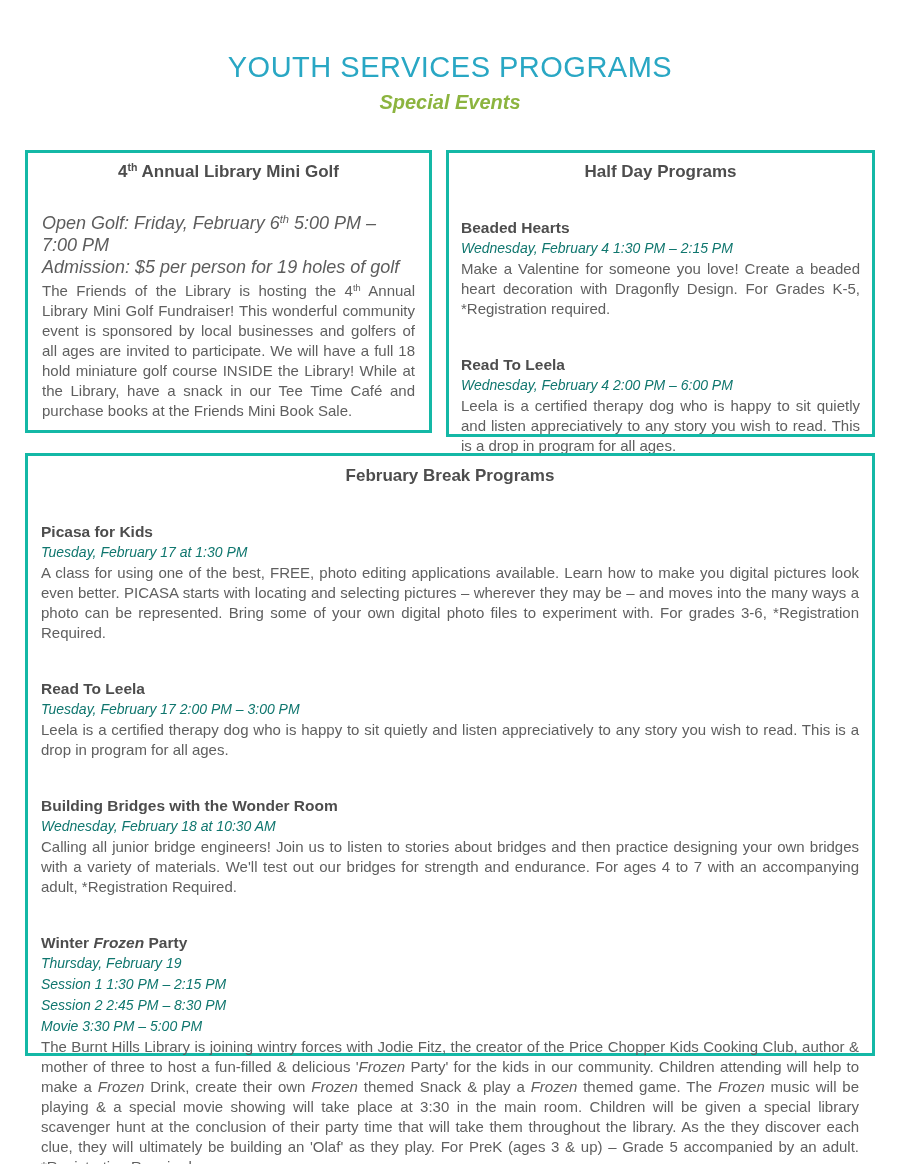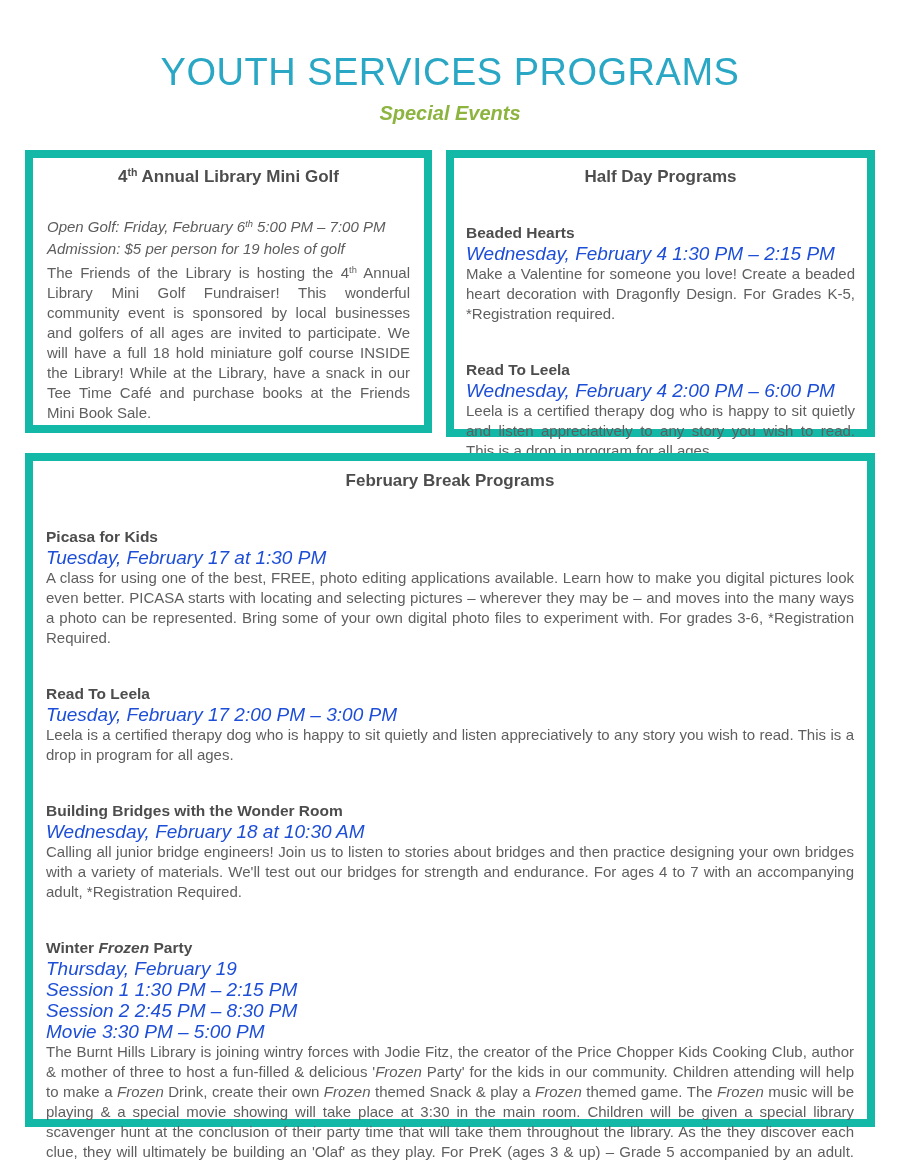--- a/index.html
+++ b/index.html
@@ -8,21 +8,21 @@
     width: 900px;
     height: 1164px;
     background: #ffffff;
     font-family: "Liberation Sans", sans-serif;
     color: #5d5d5d;
     position: relative;
     overflow: hidden;
   }
   .page-header { text-align: center; padding-top: 50px; }
   .page-title {
-    font-size: 38px;
+    font-size: 29px;
     font-weight: 400;
     letter-spacing: 0.5px;
     color: #29a7c4;
     line-height: 1.2;
   }
   .page-subtitle {
     font-size: 20px;
     font-weight: 700;
     font-style: italic;
     color: #8cb43f;
@@ -32,69 +32,69 @@
   .top-row {
     position: absolute;
     left: 25px;
     top: 150px;
     width: 850px;
     display: flex;
     gap: 14px;
     align-items: flex-start;
   }
   .box {
-    border: 8px solid #14b8a6;
+    border: 3px solid #14b8a6;
     background: #ffffff;
   }
   .box-minigolf { width: 407px; height: 283px; padding: 8px 14px; }
   .box-halfday  { width: 429px; height: 287px; padding: 8px 12px; }
   .box-febbreak {
     position: absolute;
     left: 25px;
     top: 453px;
     width: 850px;
-    height: 674px;
+    height: 603px;
     padding: 9px 13px;
   }
   .box-title {
     text-align: center;
     font-size: 17px;
     font-weight: 700;
     color: #4d4d4d;
     line-height: 1.25;
   }
   .box-minigolf .box-title { margin-bottom: 26px; }
   .box-halfday  .box-title { }
   .box-febbreak .box-title { margin-bottom: 26px; }
   .sched-line {
     font-style: italic;
-    font-size: 15px;
+    font-size: 18px;
     line-height: 22px;
     color: #5d5d5d;
   }
   .sched-indent { padding-left: 75px; }
   .desc {
     font-size: 15px;
     line-height: 20px;
     text-align: justify;
     color: #5f5f5f;
   }
   .program { margin-top: 35px; }
   .program:first-of-type { margin-top: 0; }
   .program-name {
     font-size: 15.5px;
     font-weight: 700;
     color: #4d4d4d;
     line-height: 21px;
   }
   .program-date {
     font-style: italic;
-    font-size: 19px;
+    font-size: 14px;
     line-height: 21px;
-    color: #1d4ed8;
+    color: #0f766e;
   }
   .seg-it { font-style: italic; }
   .seg-sup { font-size: 0.62em; vertical-align: 0.55em; }
 </style>
 </head>
 <body>
 
 <div class="page">
 
   <div class="page-header">

